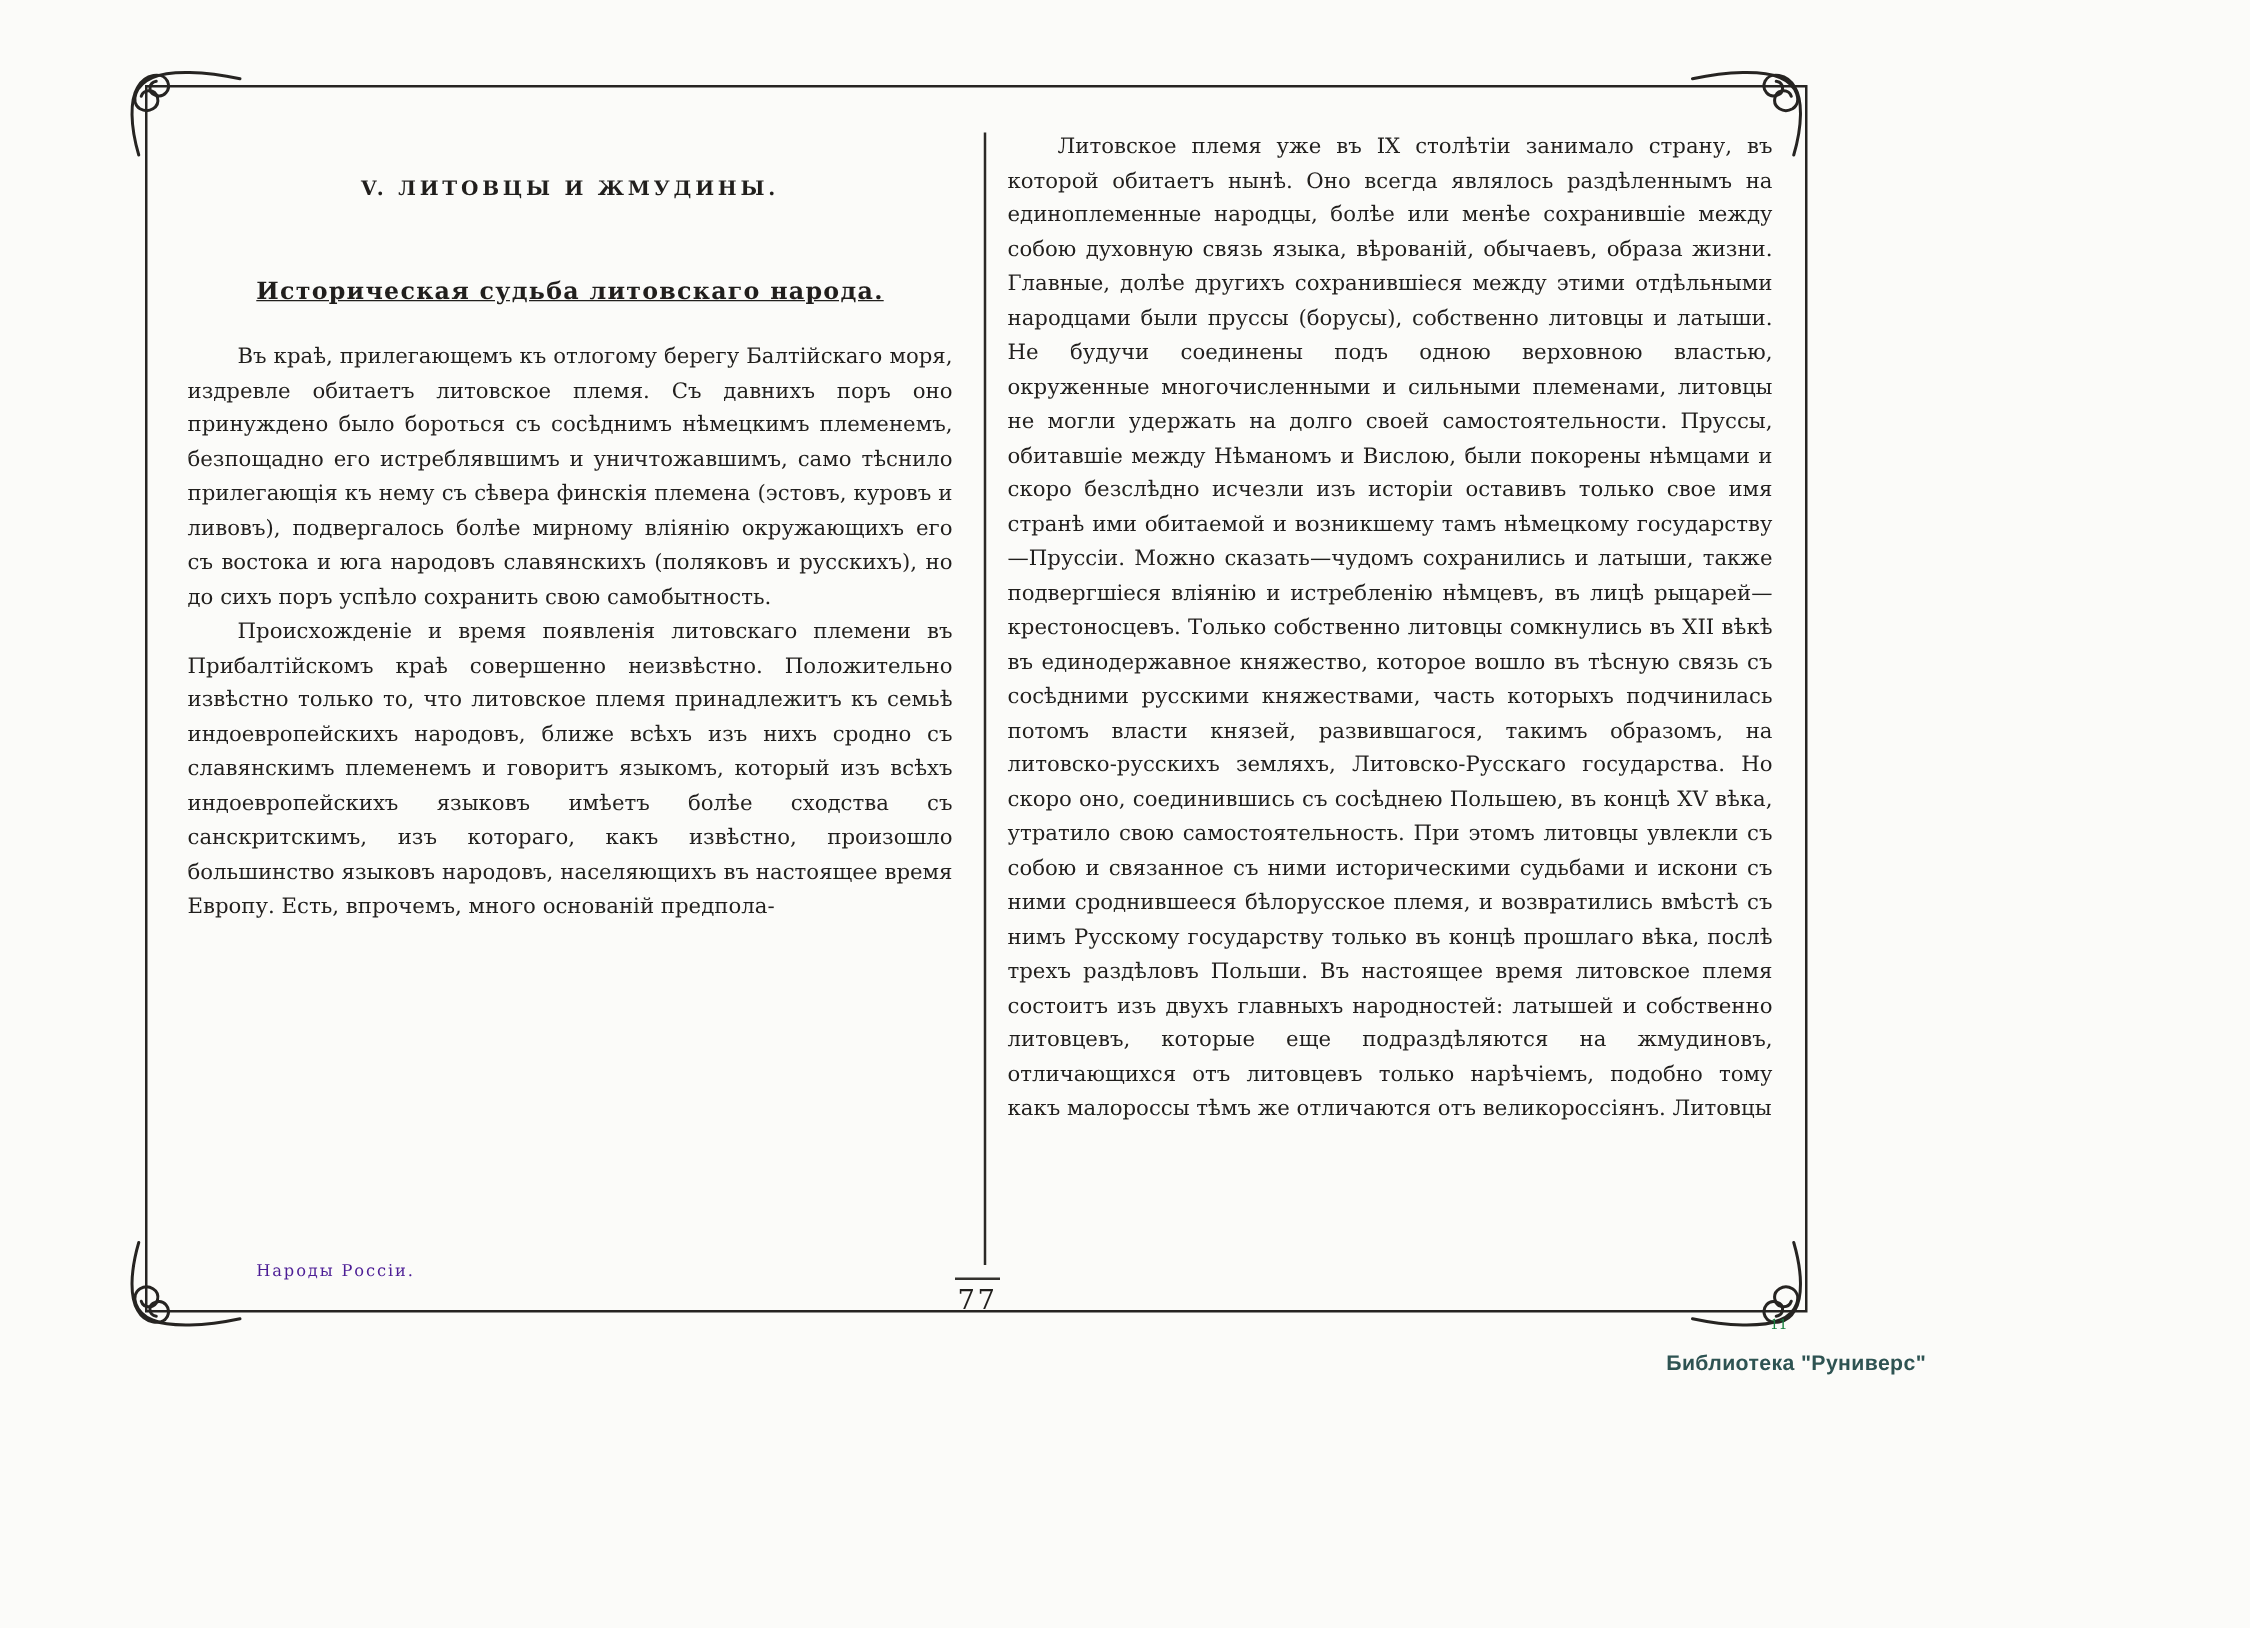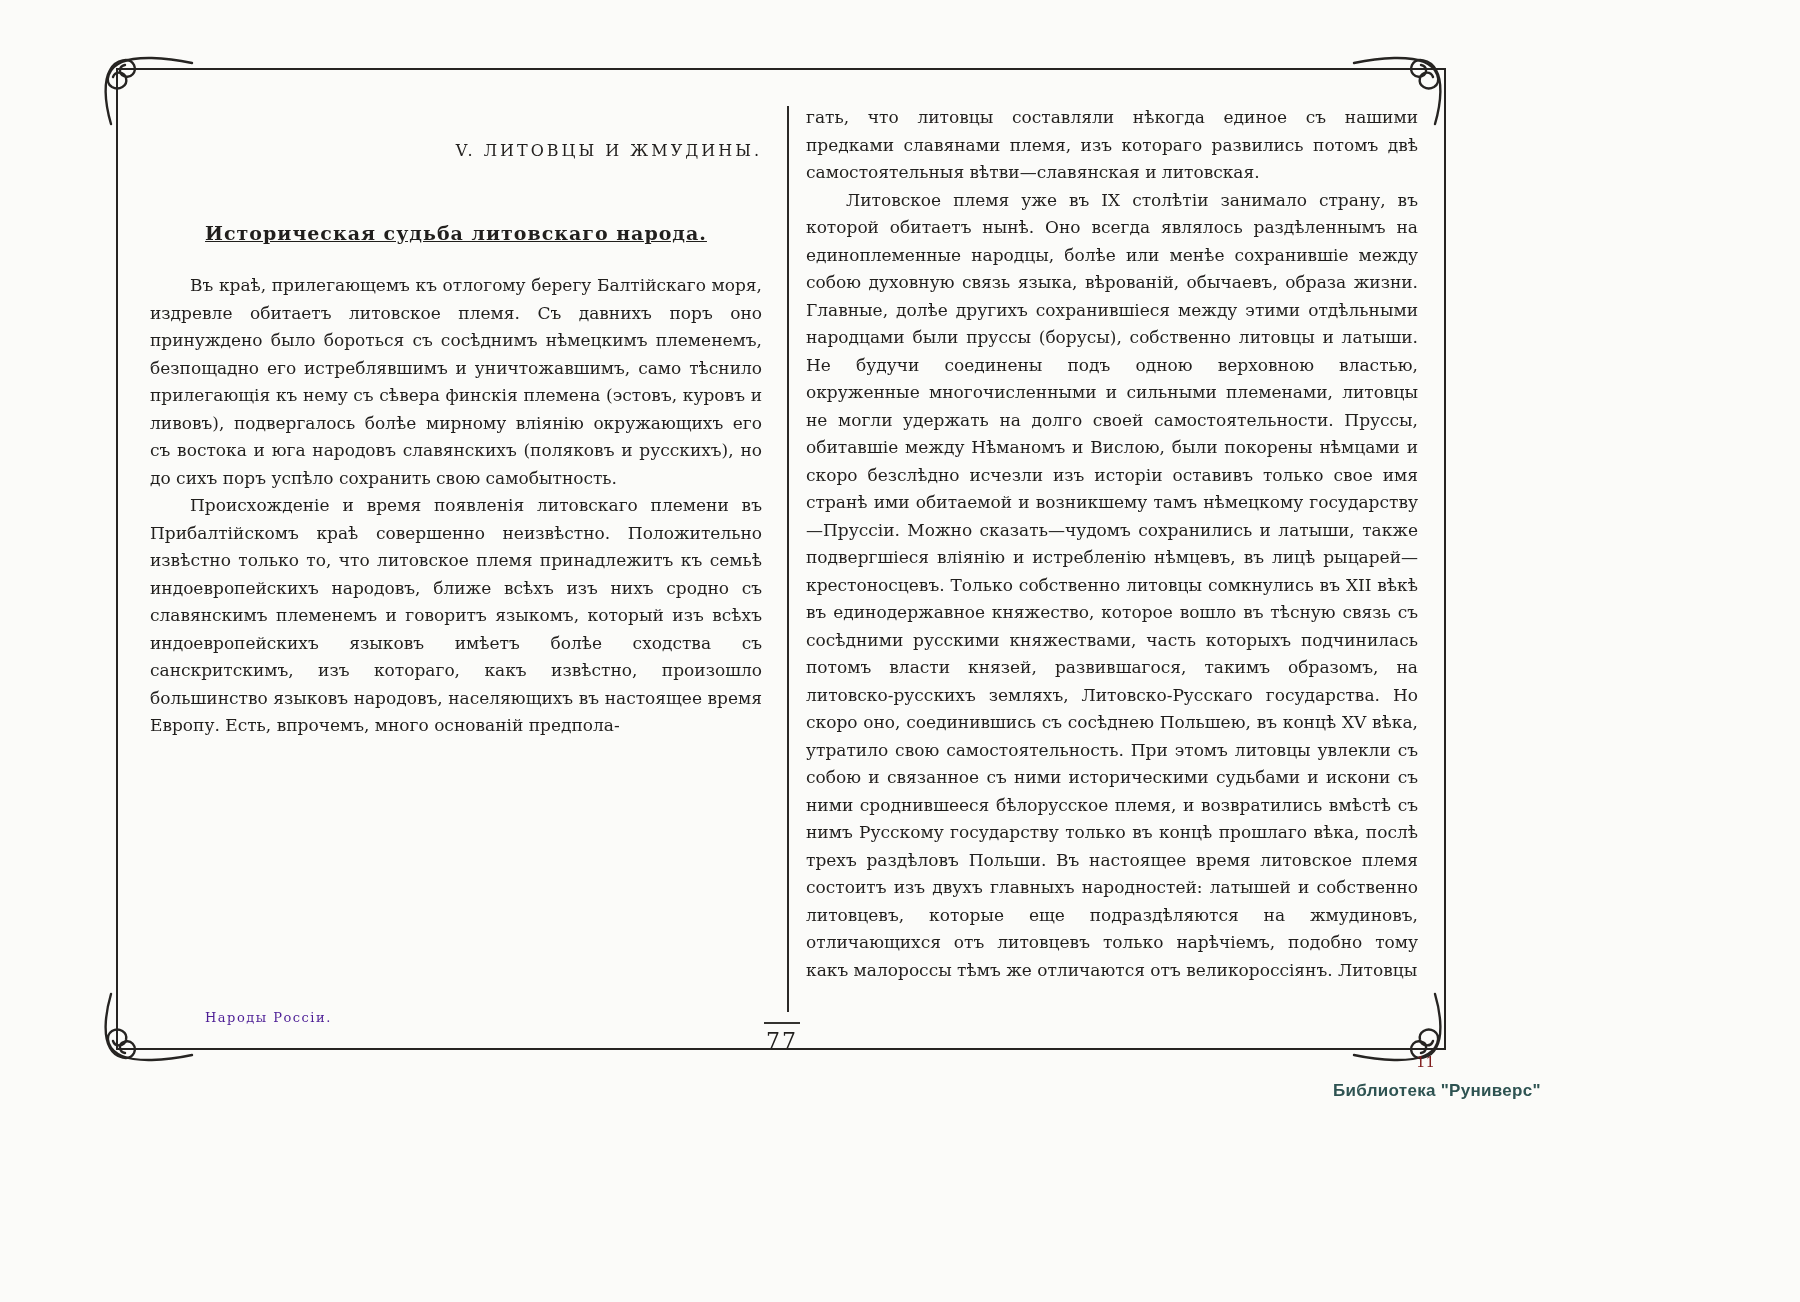--- a/index.html
+++ b/index.html
@@ -59,23 +59,23 @@
     font-size: 23px;
     font-weight: bold;
     letter-spacing: 11px;
     text-align: center;
     text-indent: 0;
     line-height: 30px;
   }
   .chapter-subtitle {
     margin: 40px 0 0 0;
     font-size: 16px;
-    font-weight: normal;
+    font-weight: bold;
     letter-spacing: 3px;
-    text-align: right;
+    text-align: center;
     line-height: 22px;
   }
   .section-heading {
     margin: 58px 0 0 0;
     font-size: 19px;
     font-weight: bold;
     letter-spacing: 1px;
     text-align: center;
     line-height: 26px;
     text-decoration: underline;
@@ -99,22 +99,22 @@
   .series-caption {
     position: absolute;
     left: 205px; top: 1010px;
     font-size: 13px;
     letter-spacing: 1.5px;
     color: #4c1d95;
   }
   .signature-number {
     position: absolute;
     left: 1416px; top: 1053px;
-    font-size: 15px;
-    color: #7f1d1d;
+    font-size: 11px;
+    color: #15803d;
   }
   .library-watermark {
     position: absolute;
     left: 1333px; top: 1081px;
     font-family: "Liberation Sans", sans-serif;
     font-size: 17px;
     font-weight: bold;
     color: #2e5352;
     letter-spacing: 0.3px;
   }
@@ -162,21 +162,20 @@
   <div class="divider"></div>
 
   <div class="col col-left">
     <h2 class="chapter-subtitle">V. ЛИТОВЦЫ И ЖМУДИНЫ.</h2>
     <h3 class="section-heading">Историческая судьба литовскаго народа.</h3>
     <p class="first-body-par">Въ краѣ, прилегающемъ къ отлогому берегу Балтійскаго моря, издревле обитаетъ литовское племя. Съ давнихъ поръ оно принуждено было бороться съ сосѣднимъ нѣмецкимъ племенемъ, безпощадно его истреблявшимъ и уничтожавшимъ, само тѣснило прилегающія къ нему съ сѣвера финскія племена (эстовъ, куровъ и ливовъ), подвергалось болѣе мирному вліянію окружающихъ его съ востока и юга народовъ славянскихъ (поляковъ и русскихъ), но до сихъ поръ успѣло сохранить свою самобытность.</p>
     <p>Происхожденіе и время появленія литовскаго племени въ Прибалтійскомъ краѣ совершенно неизвѣстно. Положительно извѣстно только то, что литовское племя принадлежитъ къ семьѣ индоевропейскихъ народовъ, ближе всѣхъ изъ нихъ сродно съ славянскимъ племенемъ и говоритъ языкомъ, который изъ всѣхъ индоевропейскихъ языковъ имѣетъ болѣе сходства съ санскритскимъ, изъ котораго, какъ извѣстно, произошло большинство языковъ народовъ, населяющихъ въ настоящее время Европу. Есть, впрочемъ, много основаній предпола-</p>
   </div>
 
   <div class="col col-right">
-    <p class="no-indent">гать, что литовцы составляли нѣкогда единое съ нашими предками славянами племя, изъ котораго развились потомъ двѣ самостоятельныя вѣтви—славянская и литовская.</p>
     <p>Литовское племя уже въ IX столѣтіи занимало страну, въ которой обитаетъ нынѣ. Оно всегда являлось раздѣленнымъ на единоплеменные народцы, болѣе или менѣе сохранившіе между собою духовную связь языка, вѣрованій, обычаевъ, образа жизни. Главные, долѣе другихъ сохранившіеся между этими отдѣльными народцами были пруссы (борусы), собственно литовцы и латыши. Не будучи соединены подъ одною верховною властью, окруженные многочисленными и сильными племенами, литовцы не могли удержать на долго своей самостоятельности. Пруссы, обитавшіе между Нѣманомъ и Вислою, были покорены нѣмцами и скоро безслѣдно исчезли изъ исторіи оставивъ только свое имя странѣ ими обитаемой и возникшему тамъ нѣмецкому государству—Пруссіи. Можно сказать—чудомъ сохранились и латыши, также подвергшіеся вліянію и истребленію нѣмцевъ, въ лицѣ рыцарей—крестоносцевъ. Только собственно литовцы сомкнулись въ XII вѣкѣ въ единодержавное княжество, которое вошло въ тѣсную связь съ сосѣдними русскими княжествами, часть которыхъ подчинилась потомъ власти князей, развившагося, такимъ образомъ, на литовско-русскихъ земляхъ, Литовско-Русскаго государства. Но скоро оно, соединившись съ сосѣднею Польшею, въ концѣ XV вѣка, утратило свою самостоятельность. При этомъ литовцы увлекли съ собою и связанное съ ними историческими судьбами и искони съ ними сроднившееся бѣлорусское племя, и возвратились вмѣстѣ съ нимъ Русскому государству только въ концѣ прошлаго вѣка, послѣ трехъ раздѣловъ Польши. Въ настоящее время литовское племя состоитъ изъ двухъ главныхъ народностей: латышей и собственно литовцевъ, которые еще подраздѣляются на жмудиновъ, отличающихся отъ литовцевъ только нарѣчіемъ, подобно тому какъ малороссы тѣмъ же отличаются отъ великороссіянъ. Литовцы</p>
   </div>
 
   <div class="page-num-wrap">
     <div class="page-rule"></div>
     <div class="page-number">77</div>
   </div>
 
   <div class="series-caption">Народы Россіи.</div>
   <div class="signature-number">11</div>

